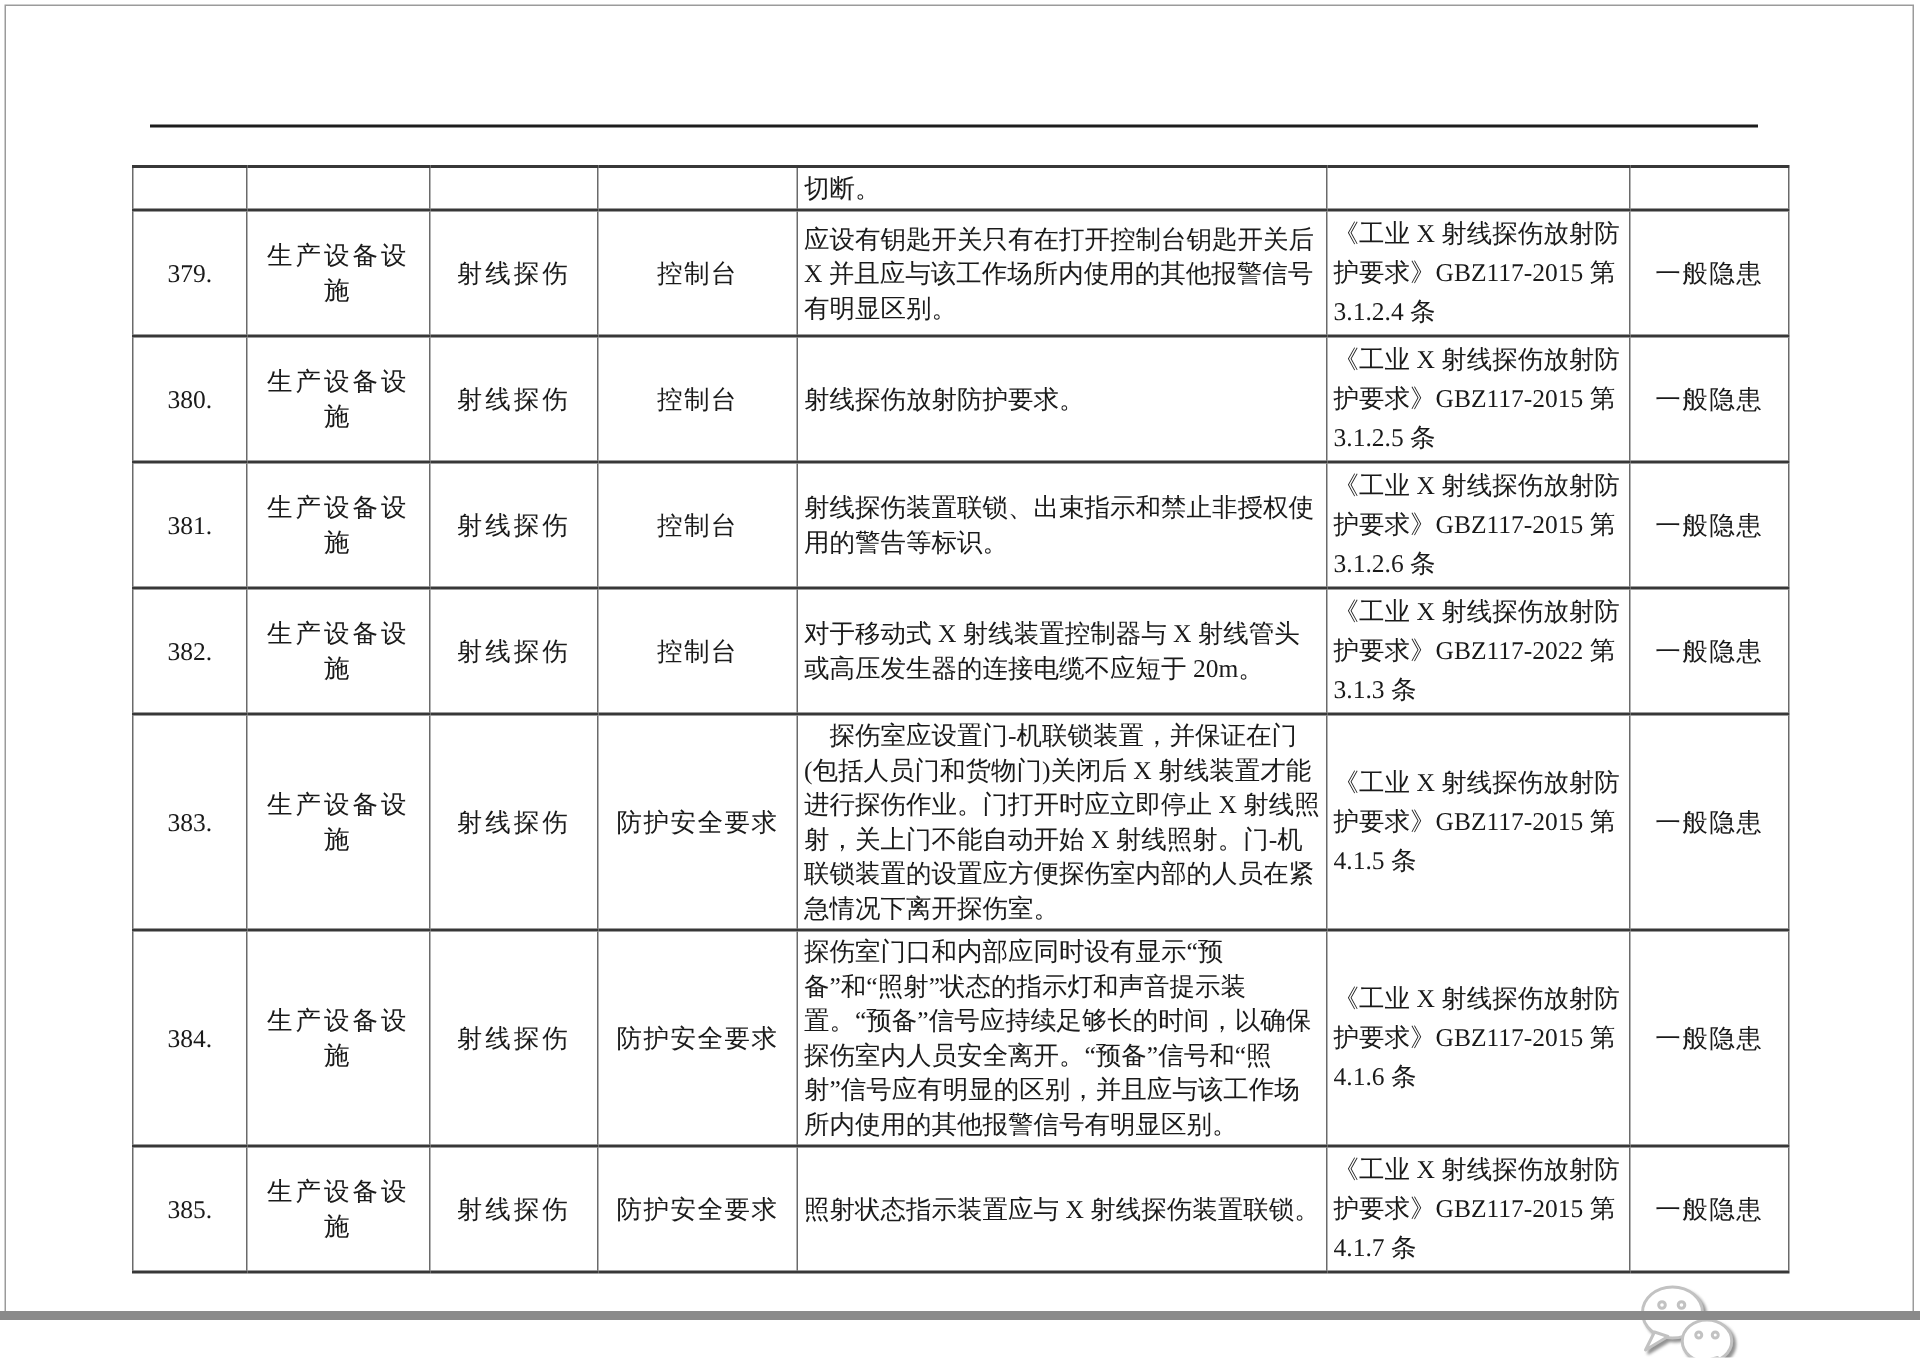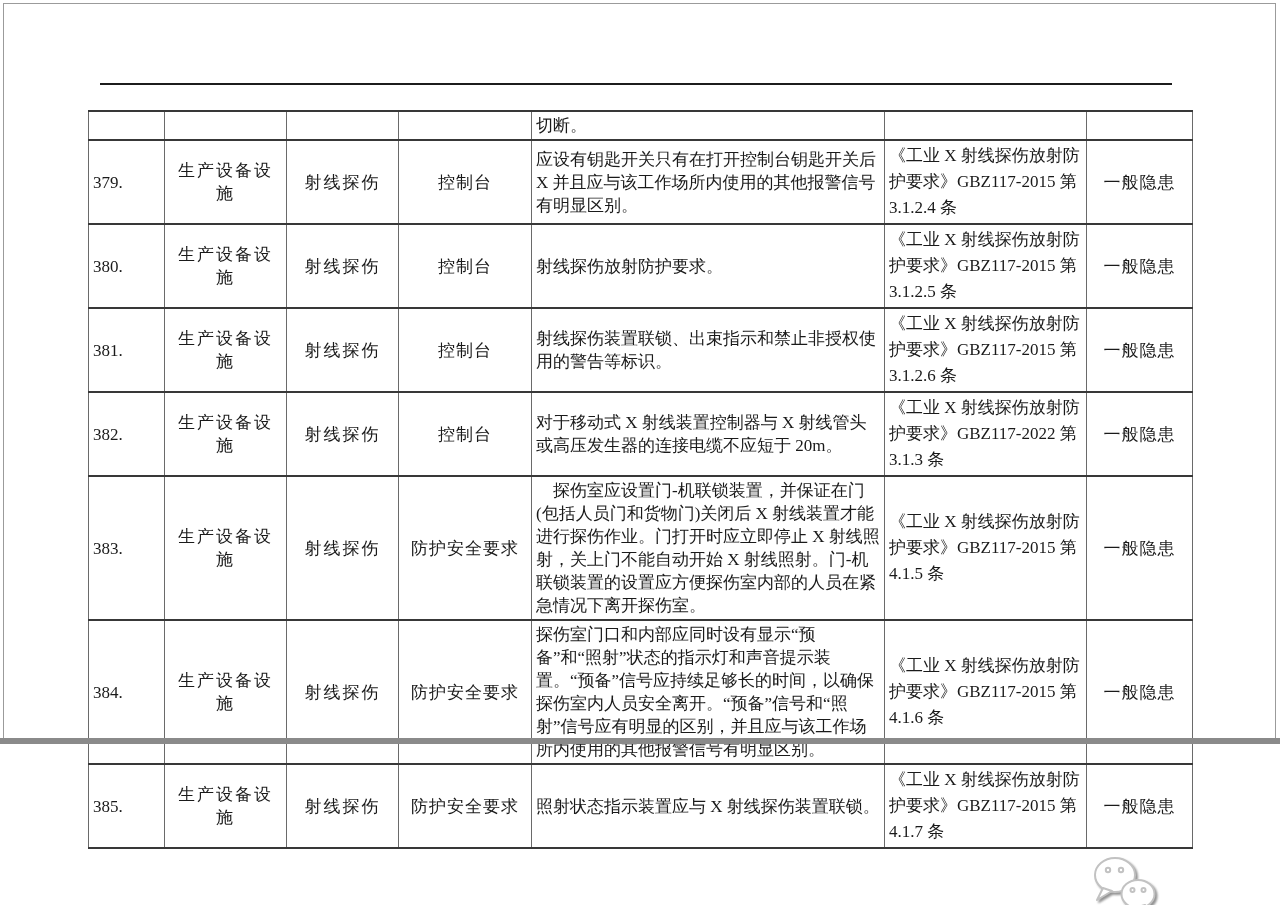--- a/index.html
+++ b/index.html
@@ -5,21 +5,21 @@
   html, body {
     margin: 0; padding: 0;
     width: 1280px; height: 905px;
     background: #ffffff;
     font-family: "Liberation Serif", "DejaVu Serif", serif;
     color: #1a1a1a;
     overflow: hidden;
   }
   .page {
     position: relative;
-    width: 1280px; height: 744px;
+    width: 1280px; height: 880px;
     background: #ffffff;
   }
   .page-frame {
     position: absolute;
     left: 3px; top: 3px; right: 4px; bottom: 3px;
     border: 1px solid #9b9b9b;
     pointer-events: none;
   }
   .top-rule {
     position: absolute;
@@ -46,21 +46,21 @@
     overflow: hidden;
   }
   tr.r0 { height: 25px; }
   tr.r1 { height: 64px; }
   tr.r2 { height: 72px; }
   tr.r3 { height: 68px; }
   tr.r4 { height: 69px; }
   tr.r5 { height: 136px; }
   tr.r6 { height: 137px; }
   tr.r7 { height: 69px; }
-  td.c-no    { }
+  td.c-no    { text-align: center; }
   td.c-cat   { text-align: center; letter-spacing: 2px; margin-left: 24px; }
   td.c-item  { text-align: center; letter-spacing: 2px; }
   td.c-sub   { text-align: center; letter-spacing: 1px; }
   td.c-desc  { text-align: left; padding: 2px 6px 2px 8px; }
   td.c-ref   { text-align: left; padding: 2px 4px 2px 10px; line-height: 26px; }
   td.c-level { text-align: center; letter-spacing: 1px; }
   tr.r0 td.c-desc { vertical-align: top; }
 
   .watermark {
     position: absolute;

